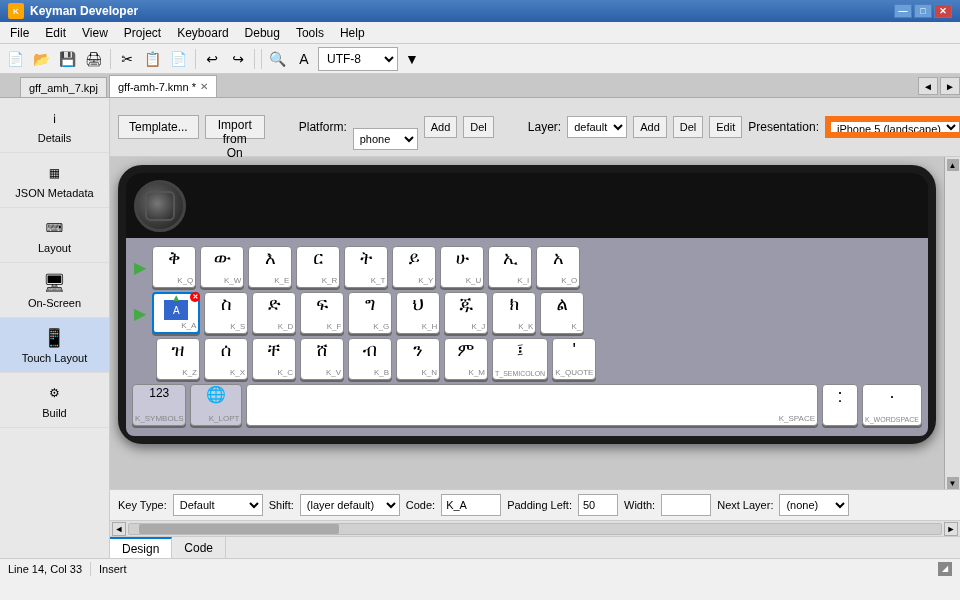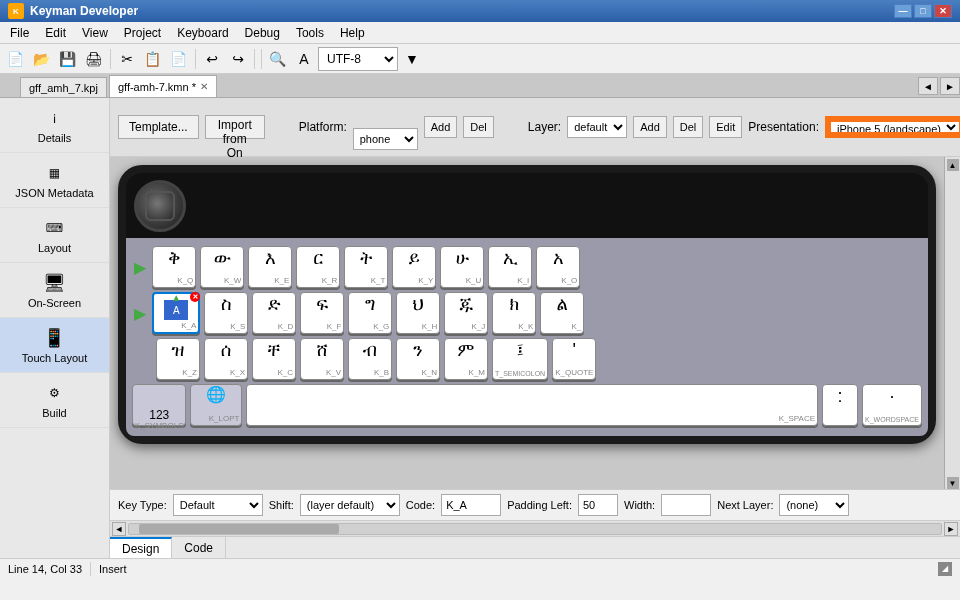--- a/index.html
+++ b/index.html
@@ -349,21 +349,21 @@
               <span class="key-code" style="font-size: 7px;">T_SEMICOLON</span>
             </div>
             <div class="key">
               <span class="key-char">'</span>
               <span class="key-code">K_QUOTE</span>
             </div>
           </div>
 
           <div class="kb-row">
             <div class="key special" style="min-width: 52px; font-size: 11px;">
-              <span class="key-char" style="font-size: 12px; margin-top: 22px;">123</span>
+              <span class="key-char" style="font-size: 12px;">123</span>
               <span class="key-code">K_SYMBOLS</span>
             </div>
             <div class="key special" style="min-width: 52px;">
               <span class="key-char" style="font-size: 16px;">🌐</span>
               <span class="key-code">K_LOPT</span>
             </div>
             <div class="key" style="flex: 1; min-width: 180px;">
               <span class="key-char"></span>
               <span class="key-code">K_SPACE</span>
             </div>

